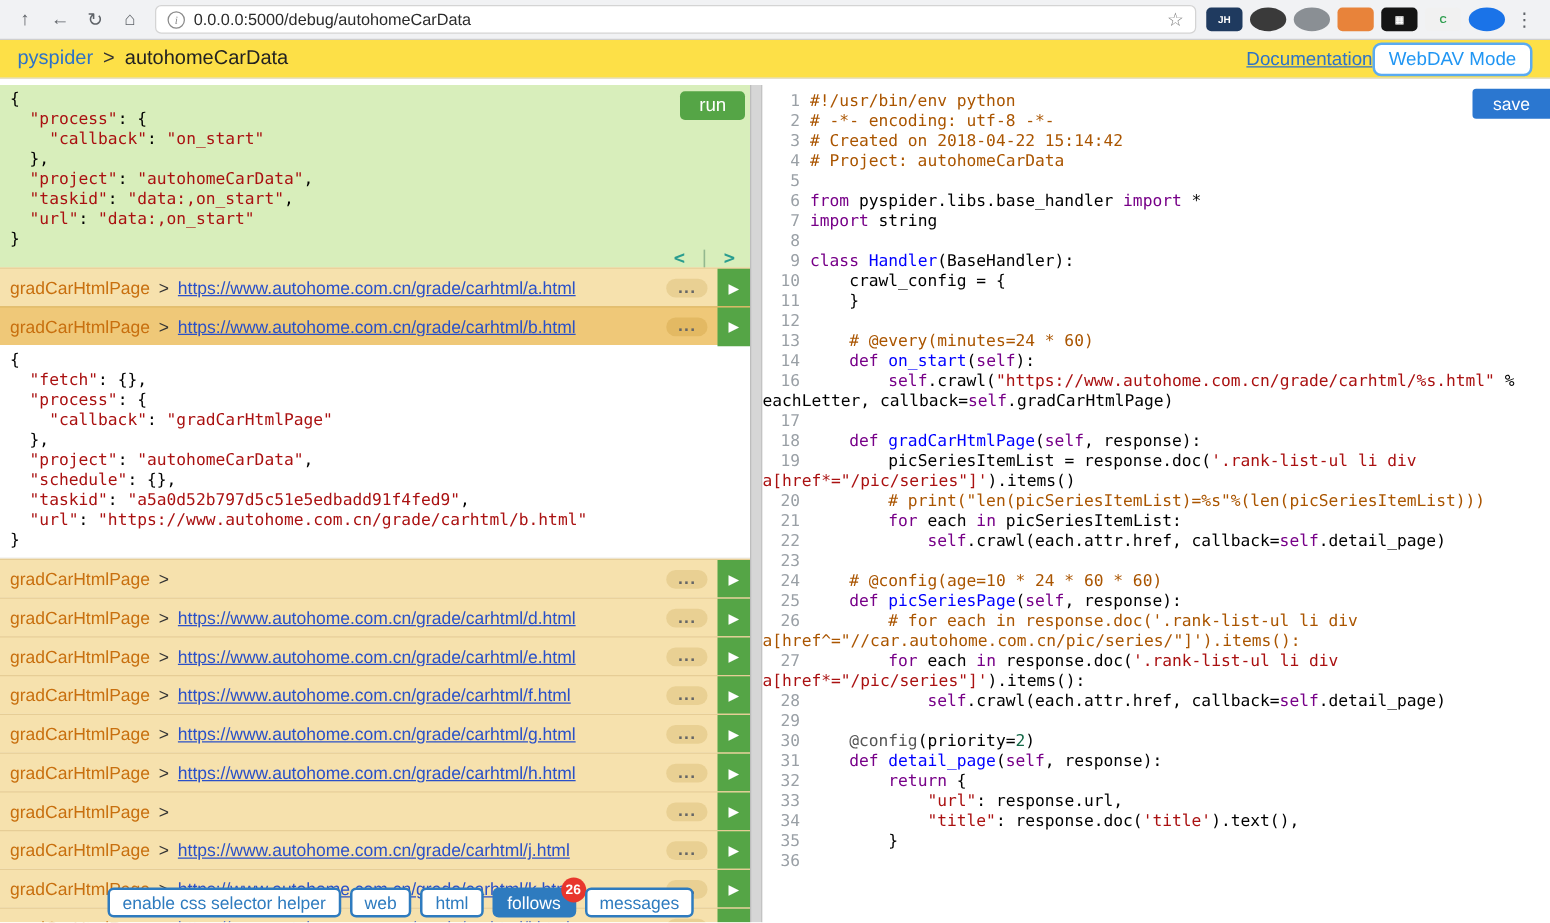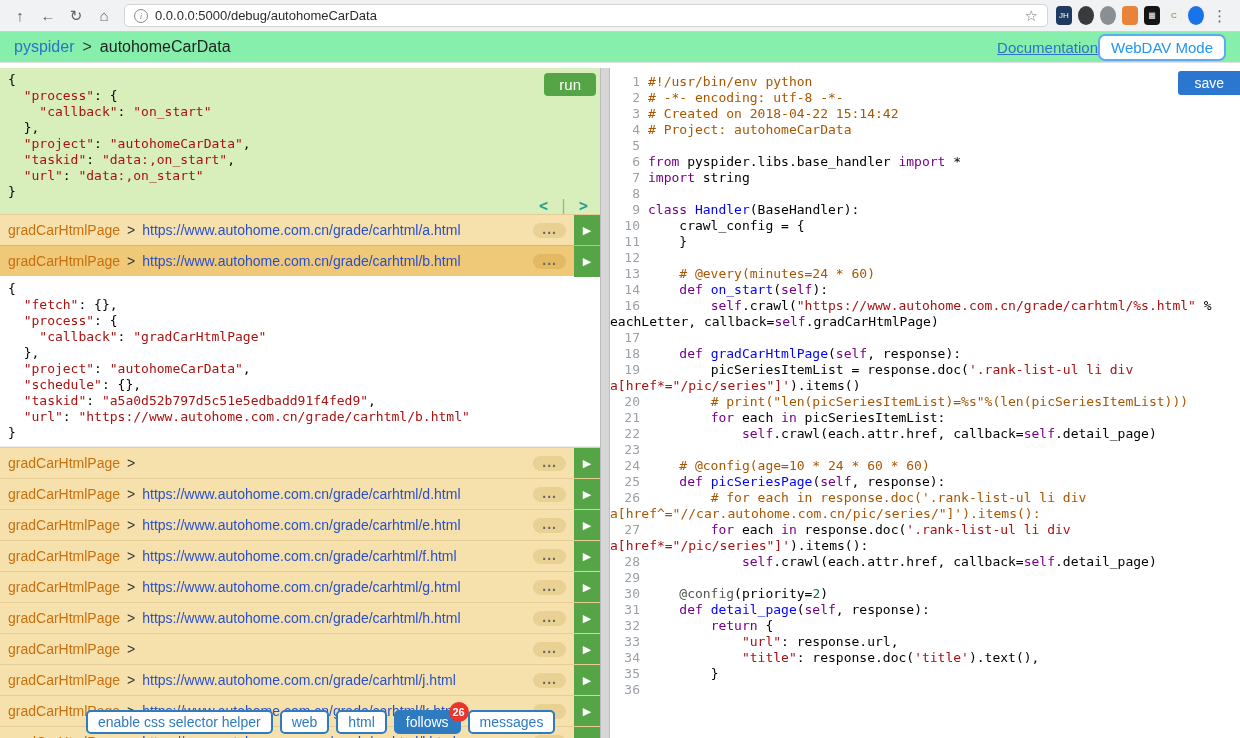--- a/index.html
+++ b/index.html
@@ -8,27 +8,27 @@
 
   
   .browser{height:32px;background:#f1f2f4;border-bottom:1px solid #cfcfcf;display:flex;align-items:center;padding:0 8px}
   .bnav{display:flex;gap:4px;align-items:center}
   .nav-ic{width:24px;height:24px;display:flex;align-items:center;justify-content:center;color:#5f6368;font-size:15px;border-radius:50%;cursor:pointer}
   .addr{flex:1;height:23px;background:#fff;border:1px solid #d4d4d4;border-radius:5px;display:flex;align-items:center;padding:0 9px;margin:0 8px;gap:7px}
   .info-ic{width:14px;height:14px;flex:none;border:1px solid #8a8a8a;border-radius:50%;color:#8a8a8a;font-size:9px;font-style:italic;display:flex;align-items:center;justify-content:center;font-family:"Liberation Serif",serif}
   .url{flex:1;font-size:13px;color:#2b2b2b;white-space:nowrap;overflow:hidden}
   .star{color:#777;font-size:15px;flex:none}
   .exts{display:flex;align-items:center;gap:6px}
-  .ext{width:16px;height:19px;display:flex;align-items:center;justify-content:center;font-size:8px;font-weight:normal;cursor:pointer;overflow:hidden}
+  .ext{width:29px;height:19px;display:flex;align-items:center;justify-content:center;font-size:8px;font-weight:bold;cursor:pointer;overflow:hidden}
   .ext.rsquare{border-radius:4px}
   .ext.circle{border-radius:50%}
   .menu-ic{color:#5f6368;font-size:15px;padding:0 5px;margin-left:3px;cursor:pointer}
 
   
-  .hdr{height:31px;background:#86efac;border-bottom:1px solid #e0e0e0;display:flex;align-items:center;padding:0 14px;font-size:16px}
+  .hdr{height:31px;background:#fde047;border-bottom:1px solid #e0e0e0;display:flex;align-items:center;padding:0 14px;font-size:16px}
   .brand{color:#2d72c8;text-decoration:none;cursor:pointer}
   .crumb-sep{margin:0 8px;color:#333}
   .proj{color:#222}
   .hdr-right{margin-left:auto;display:flex;align-items:center;}
   .doc-link{color:#2d72c8;text-decoration:underline;font-size:15px;cursor:pointer}
   .webdav{border:2px solid #5aabf2;color:#2196f3;background:#fff;border-radius:7px;padding:3px 11px;font-size:15px;cursor:pointer}
 
   
   .left{position:absolute;top:68px;left:0;width:600px;bottom:0;overflow:hidden;background:#fff}
   .split{position:absolute;top:68px;left:600px;width:10px;bottom:0;background:#d6d6d6;border-left:1px solid #bdbdbd;border-right:1px solid #bdbdbd;cursor:col-resize}
@@ -42,21 +42,21 @@
   .run-btn{position:absolute;top:5px;right:4px;background:#55a546;color:#fff;border:none;border-radius:4px;padding:3px 15px;font-size:15px;cursor:pointer}
   .pager{position:absolute;right:12px;bottom:0;font-size:15px;font-weight:bold;display:flex;gap:11px;align-items:center}
   .pg-prev,.pg-next{color:#2a9d8f;cursor:pointer}
   .pg-div{color:#93b88f;font-weight:normal}
 
   
   .frow{height:31px;background:#f6e1ad;border-top:1px solid #e6cd96;display:flex;align-items:center;padding-left:8px;position:relative;font-size:14px}
   .frow.selected{background:#efc878;border-top-color:#ddb765}
   .cb{color:#c86f0e;flex:none}
   .gt{margin:0 7px;color:#333;flex:none}
-  .furl{color:#2a50c8;cursor:pointer;white-space:nowrap;overflow:hidden}
+  .furl{color:#2a50c8;text-decoration:underline;cursor:pointer;white-space:nowrap;overflow:hidden}
   .dots-btn{margin-left:auto;margin-right:8px;flex:none;background:#e9d093;border-radius:9px;padding:3px 9px 7px 9px;height:15px;line-height:6px;font-weight:bold;color:#666;letter-spacing:1px;cursor:pointer}
   .frow.selected .dots-btn{background:#e3b963}
   .play-btn{width:26px;height:31px;flex:none;background:#55a546;color:#fff;border:none;font-size:11px;cursor:pointer}
 
   
   .wtask{background:#fff;padding:5px 8px;border-bottom:1px solid #ececec}
 
   
   .dtb{position:absolute;left:86px;bottom:4px;display:flex;gap:7px;z-index:6}
   .tb-btn{background:#fff;border:2px solid #2e7bbf;color:#2e7bbf;border-radius:5px;padding:2px 10px;font-size:14px;cursor:pointer;position:relative;white-space:nowrap}

